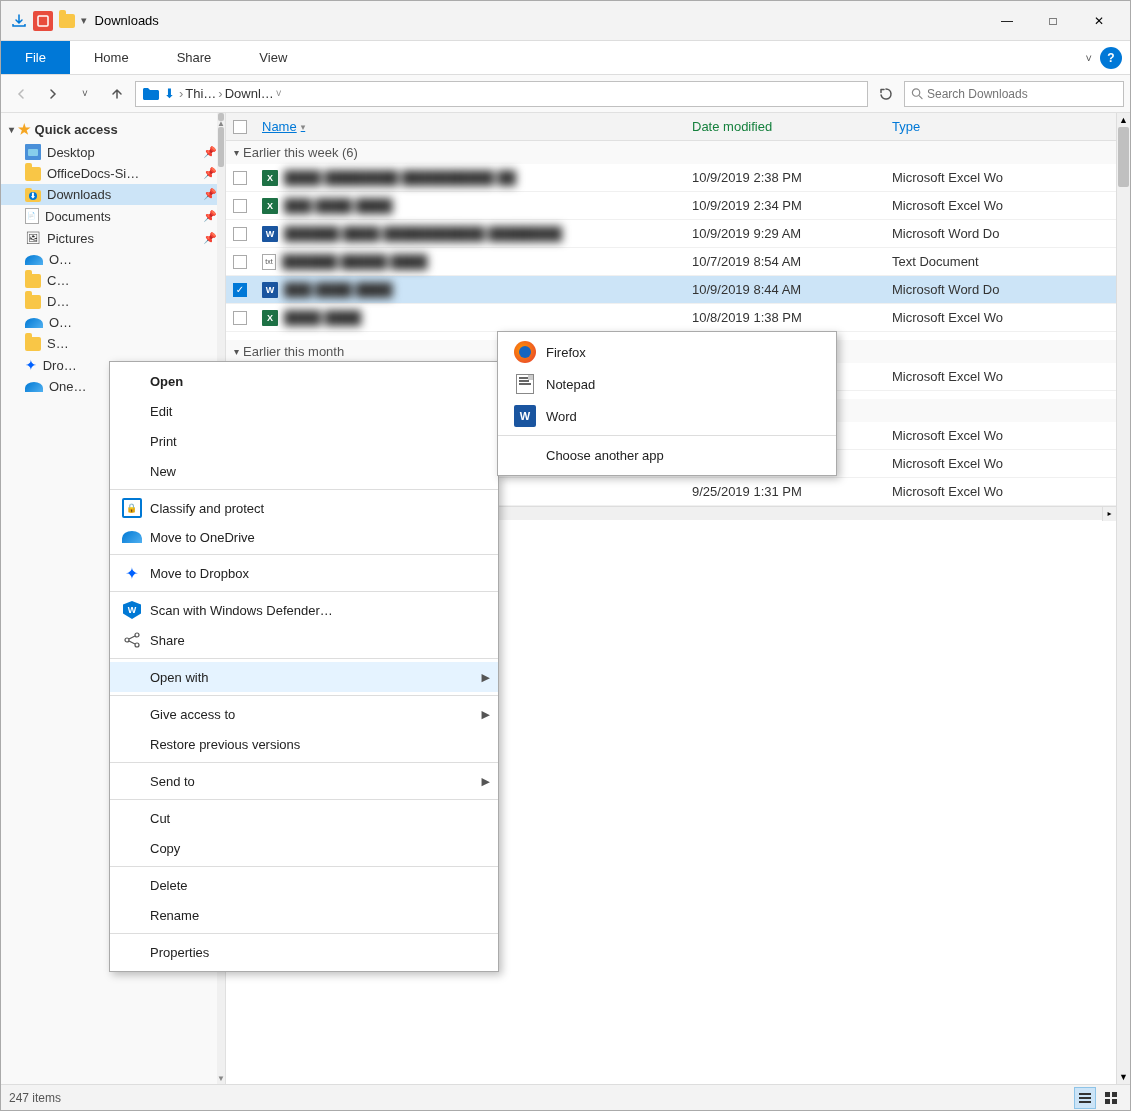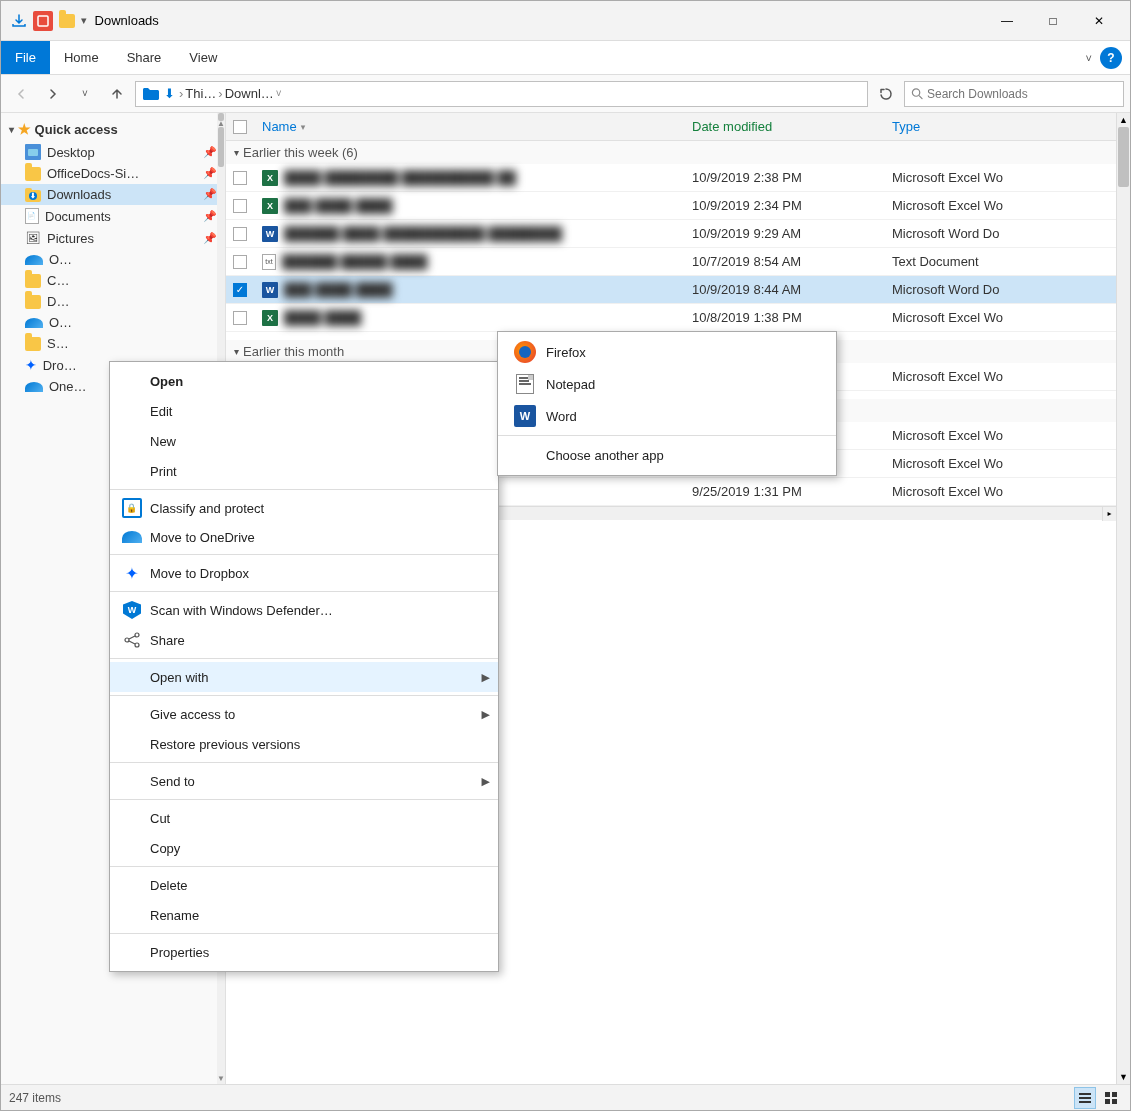--- a/index.html
+++ b/index.html
@@ -67,21 +67,21 @@
     .ribbon {
       height: 34px;
       background: #fff;
       display: flex;
       align-items: stretch;
       border-bottom: 1px solid #ddd;
       flex-shrink: 0;
     }
 
     .ribbon-tab {
-      padding: 0 14px;
+      padding: 0 24px;
       display: flex;
       align-items: center;
       cursor: pointer;
       font-size: 13px;
       color: #333;
     }
     .ribbon-tab.active {
       background: #0078d7;
       color: #fff;
     }
@@ -253,20 +253,21 @@
     .col-name {
       width: 430px;
       flex-shrink: 0;
       padding: 0 8px;
       font-size: 13px;
       color: #0078d7;
       cursor: pointer;
       display: flex;
       align-items: center;
       gap: 4px;
+      text-decoration: underline;
     }
 
     .col-date {
       width: 200px;
       flex-shrink: 0;
       padding: 0 8px;
       font-size: 13px;
       color: #15803d;
       cursor: pointer;
     }
@@ -975,25 +976,25 @@
     <div class="ctx-item bold">
       <div class="ctx-icon"></div>
       <span>Open</span>
     </div>
     <div class="ctx-item">
       <div class="ctx-icon"></div>
       <span>Edit</span>
     </div>
     <div class="ctx-item">
       <div class="ctx-icon"></div>
+      <span>Print</span>
+    </div>
+    <div class="ctx-item">
+      <div class="ctx-icon"></div>
       <span>New</span>
-    </div>
-    <div class="ctx-item">
-      <div class="ctx-icon"></div>
-      <span>Print</span>
     </div>
     <div class="ctx-separator"></div>
     <div class="ctx-item">
       <div class="ctx-icon ctx-icon-classify">🔒</div>
       <span>Classify and protect</span>
     </div>
     <div class="ctx-item">
       <div class="ctx-icon" style="width:20px;height:12px;background:linear-gradient(135deg,#0078d4,#50b0f0);border-radius:50% 50% 0 0 / 60% 60% 0 0;"></div>
       <span>Move to OneDrive</span>
     </div>

